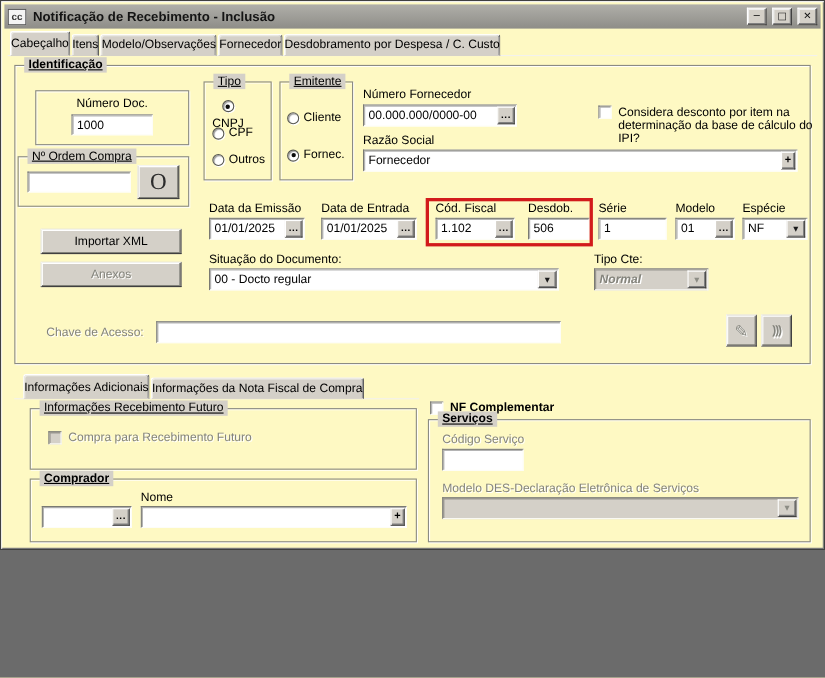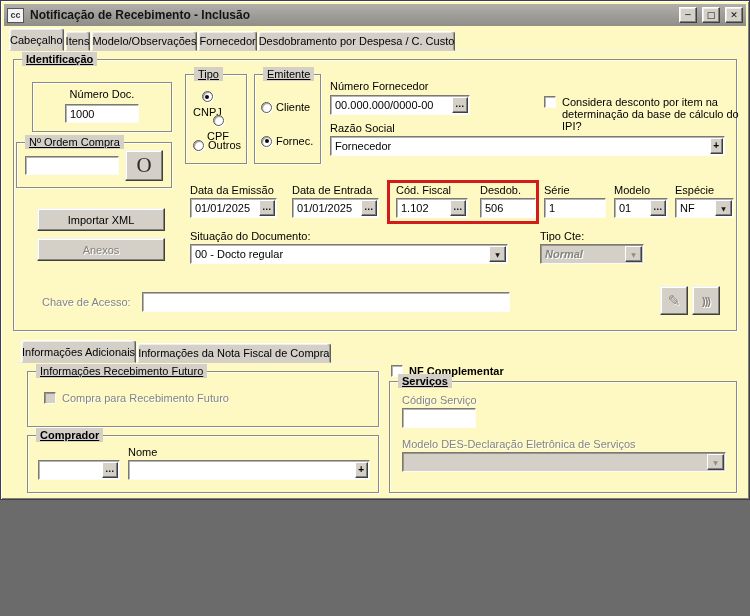--- a/index.html
+++ b/index.html
@@ -113,21 +113,21 @@
 
     <div class="btn" style="left:23px; top:148px; width:128px; height:23px;">Importar XML</div>
     <div class="btn disabled" style="left:23px; top:178px; width:128px; height:23px;">Anexos</div>
 
     <div class="group" style="left:171px; top:14px; width:62px; height:90px;">
       <span class="legend">Tipo</span>
       <div class="radio-row" style="left:7px; top:16px;flex-direction:column;">
         <span class="radio checked"></span>
         <span>CNPJ</span>
       </div>
-      <div class="radio-row" style="left:21px; top:40px;flex-direction:column;">
+      <div class="radio-row" style="left:7px; top:40px;">
         <span class="radio"></span>
         <span>CPF</span>
       </div>
       <div class="radio-row" style="left:7px; top:64px;">
         <span class="radio"></span>
         <span>Outros</span>
       </div>
     </div>
 
     <div class="group" style="left:240px; top:14px; width:67px; height:90px;padding-left:16px;">

